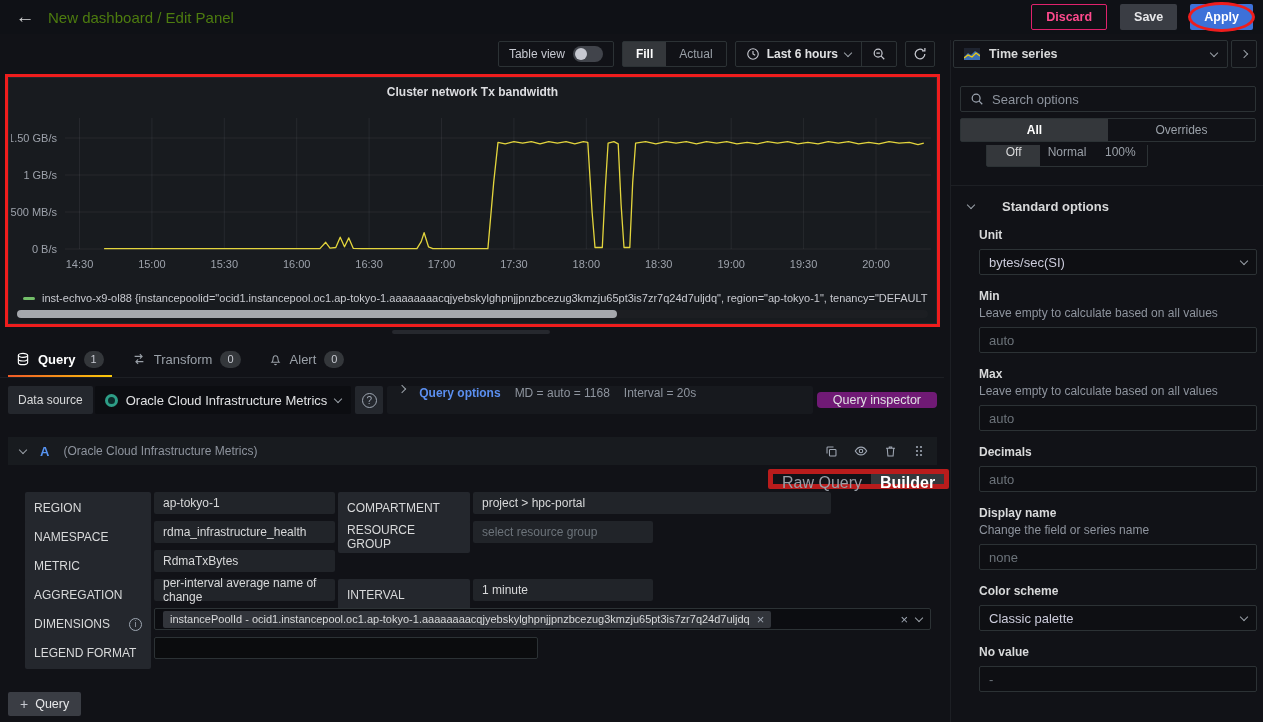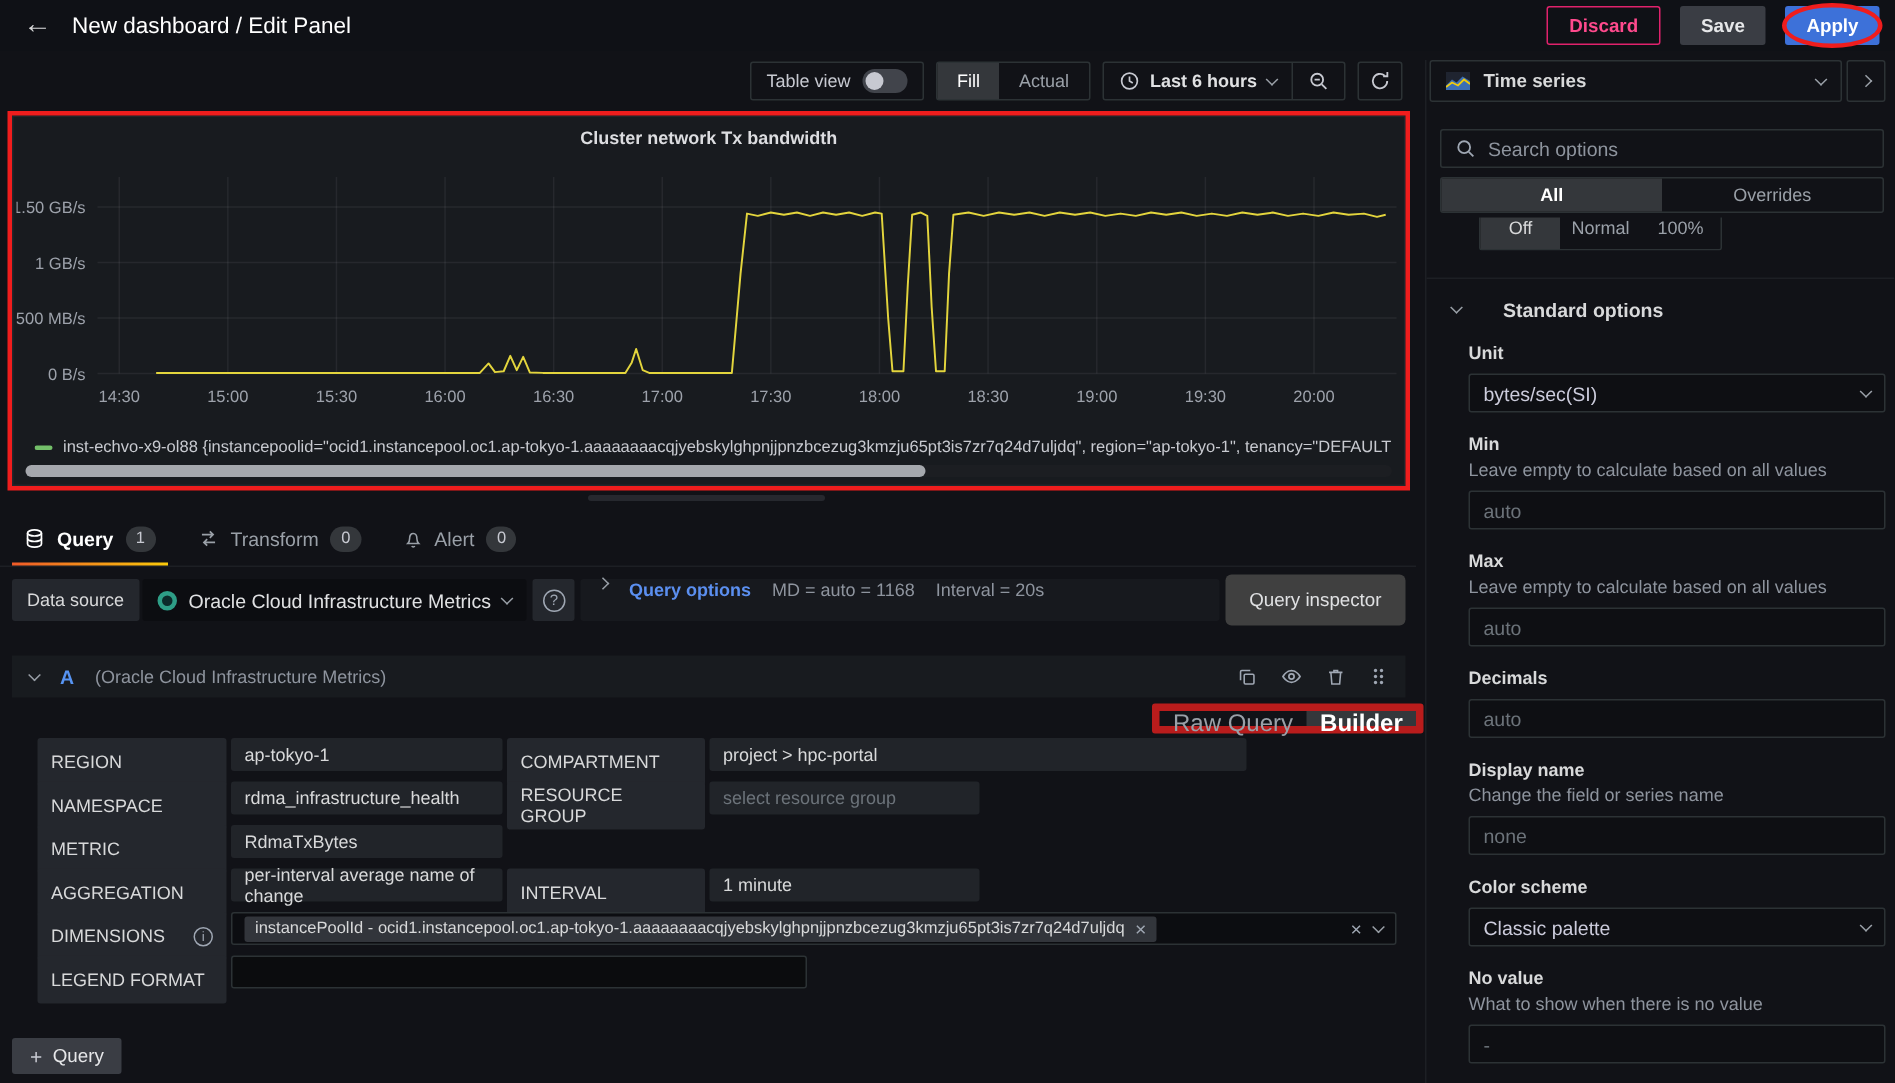--- a/index.html
+++ b/index.html
@@ -2,37 +2,37 @@
 <html><head>
 <meta charset="utf-8">
 <style>
   *{box-sizing:border-box;margin:0;padding:0}
   html,body{width:1263px;height:722px;overflow:hidden}
   body{position:relative;background:#111217;font-family:"Liberation Sans","DejaVu Sans",sans-serif;color:#d8d9da;font-size:12px}
 
   
   .topbar{position:absolute;top:0;left:0;width:1263px;height:34px;display:flex;align-items:center;padding:0 10px;background:#0f1116}
   .back{background:none;border:none;color:#d8d9da;font-size:19px;width:30px;cursor:pointer;line-height:30px}
-  .pg-title{font-size:15px;color:#ffffff;margin-left:8px}
+  .pg-title{font-size:15px;color:#4d7c0f;margin-left:8px}
   .tb-actions{margin-left:auto;display:flex;gap:13px;align-items:center}
   .btn{height:26px;border-radius:2px;border:none;font-size:12.5px;font-weight:700;padding:0 14px;cursor:pointer}
   .btn-discard{background:transparent;border:1px solid #e0226c;color:#ff4a8d}
   .btn-save{background:#3a3d44;color:#e6e7e9}
   .btn-apply{background:#3d71d9;color:#fff}
   .apply-wrap{position:relative}
   .apply-ellipse{position:absolute;left:-2px;top:-2px;right:-2px;bottom:-2px;border:3px solid #ef1d1d;border-radius:50%;pointer-events:none}
 
   
   .toolbar{position:absolute;top:40px;left:0;width:944px;height:28px;display:flex;justify-content:flex-end;align-items:center;gap:8px;padding-right:9px}
   .tb-group{height:26px;border:1px solid #2c3235;border-radius:2px;display:flex;align-items:center;color:#c7c9d1}
   .tv{gap:8px;padding:0 10px}
   .toggle{width:30px;height:16px;border-radius:9px;background:#41444b;position:relative;cursor:pointer}
   .toggle::after{content:"";position:absolute;left:2px;top:2px;width:12px;height:12px;border-radius:50%;background:#c7c9d1}
   .seg{padding:0 13px;line-height:24px;color:#9aa0a8;cursor:pointer}
-  .seg.sel{background:#34373b;color:#fff;font-weight:400}
+  .seg.sel{background:#34373b;color:#fff;font-weight:700}
   .time{padding:0}
   .time .part{display:flex;align-items:center;gap:7px;padding:0 10px;height:100%;cursor:pointer}
   .vdiv{width:1px;height:100%;background:#2c3235}
   .icon-btn{width:30px;height:26px;border:1px solid #2c3235;border-radius:2px;background:none;color:#c7c9d1;display:flex;align-items:center;justify-content:center;cursor:pointer}
   .chev{display:inline-block;width:6px;height:6px;border-right:1.5px solid #9aa0a8;border-bottom:1.5px solid #9aa0a8;transform:rotate(45deg);margin-top:-3px}
   .chev.r{transform:rotate(-45deg);margin-top:0}
 
   
   .red-box{position:absolute;left:5px;top:74px;width:935px;height:253px;border:3px solid #ef1d1d;pointer-events:none;z-index:30}
   .panel{position:absolute;left:8px;top:77px;width:929px;height:247px;background:#181b1f;border:1px solid #23262b}
@@ -58,21 +58,21 @@
   
   .ds-row{position:absolute;top:386px;left:8px;width:929px;height:28px;display:flex;align-items:center}
   .chip{background:#24272d;height:28px;display:flex;align-items:center;padding:0 10px;border-radius:2px;color:#d8d9da}
   .ds-select{background:#0c0d11;border-radius:2px;height:28px;display:flex;align-items:center;gap:8px;padding:0 10px;margin-left:2px;cursor:pointer}
   .oci{width:13px;height:13px;border-radius:50%;border:3px solid #2e9e87;background:#0c2b2b}
   .help-chip{background:#24272d;width:28px;height:28px;display:flex;align-items:center;justify-content:center;border-radius:2px;margin-left:4px;cursor:pointer}
   .qcircle{width:15px;height:15px;border:1.3px solid #9fa7b3;border-radius:50%;font-size:10px;color:#9fa7b3;display:flex;align-items:center;justify-content:center}
   .opt-bar{flex:1;background:#17191e;height:28px;margin:0 4px;display:flex;align-items:flex-start;gap:14px;padding:0 12px;border-radius:2px}
   .qopt-link{color:#5b8ff0;font-weight:700;cursor:pointer}
   .opt-meta{color:#8e949e}
-  .btn-inspector{background:#404040;color:#e0e1e3;height:34px;border:none;border-radius:4px;padding:0 16px;font-size:12.5px;cursor:pointer}
+  .btn-inspector{background:#701a75;color:#e0e1e3;height:16px;border:none;border-radius:4px;padding:0 16px;font-size:12.5px;cursor:pointer}
 
   
   .q-head{position:absolute;top:437px;left:8px;width:929px;height:28px;background:#181b1f;display:flex;align-items:center;padding:0 12px;gap:14px}
   .refid{color:#5794f2;font-weight:700;font-size:13px}
   .ds-hint{color:#8e949e}
   .q-icons{margin-left:auto;display:flex;gap:16px;color:#9fa7b3;align-items:center}
   .q-icons span{cursor:pointer;display:flex}
   .rqb{position:absolute;top:469px;left:768px;height:20px;display:flex;border:5px solid #b91c1c;border-radius:2px;font-size:16px}
   .rqb span{padding:0 9px;line-height:18px;color:#9aa0a8;cursor:pointer}
   .rqb .sel{background:#34373b;color:#fff;font-weight:700}
@@ -430,17 +430,16 @@
   <div class="fld">
     <div class="fld-label">Color scheme</div>
     <div class="fld-select">
       <span>Classic palette</span>
       <i class="chev"></i>
     </div>
   </div>
 
   <div class="fld">
     <div class="fld-label">No value</div>
-    <div class="fld-desc">What to show when there is no value</div>
     <input placeholder="-" style="">
   </div>
 
 </div>
 
 </body></html>

